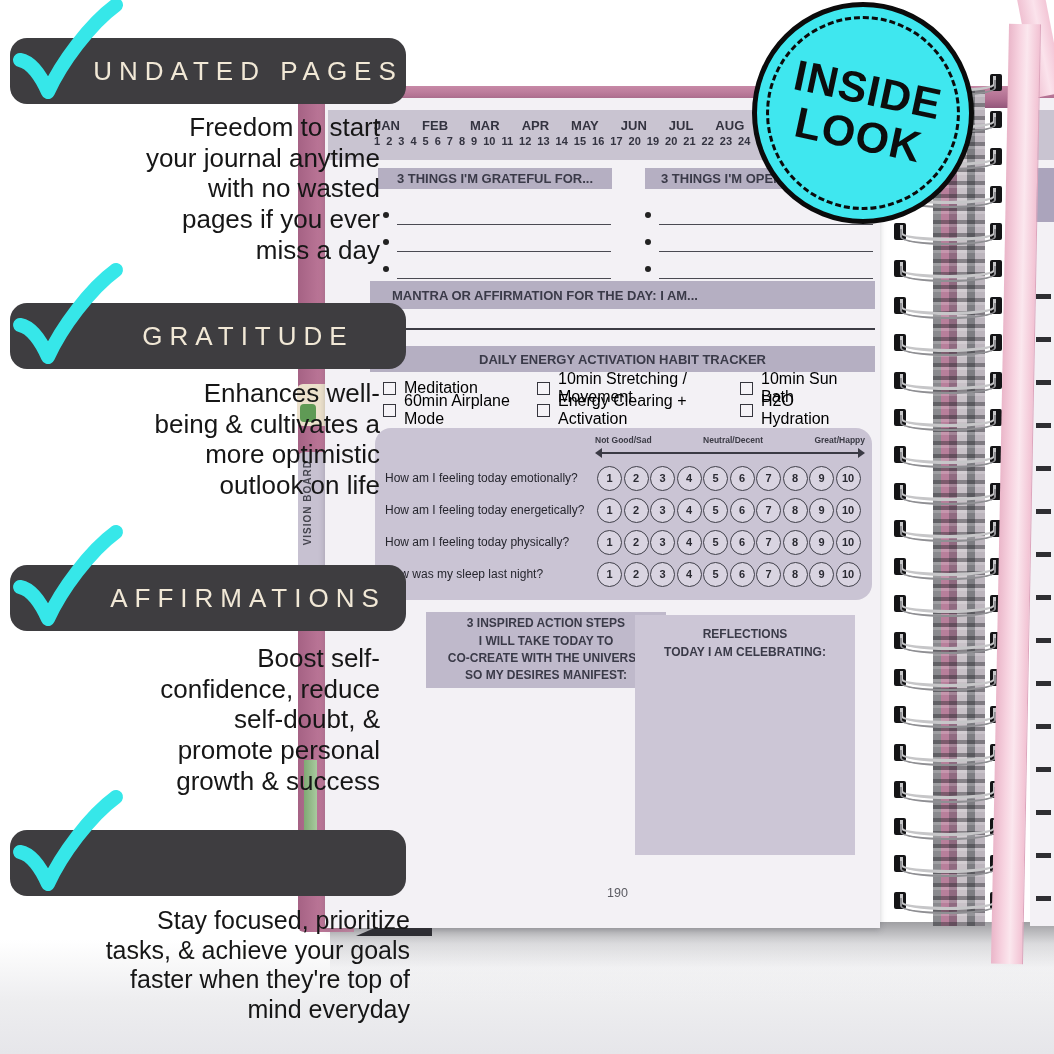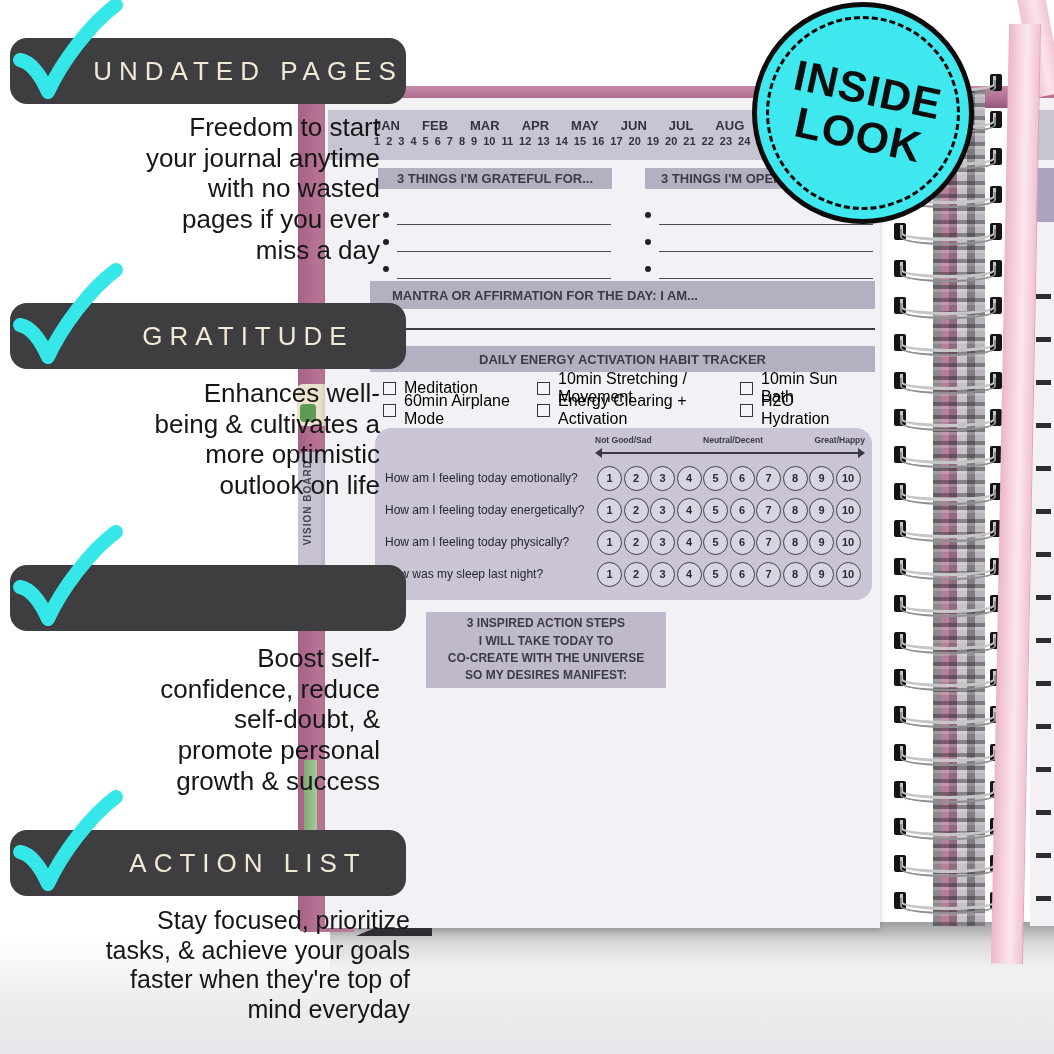--- a/index.html
+++ b/index.html
@@ -331,21 +331,26 @@
               </span>
             </div>
           </div>
       </div>
 
       <div class="action-hdr">3 INSPIRED ACTION STEPS
 I WILL TAKE TODAY TO
 CO-CREATE WITH THE UNIVERSE
 SO MY DESIRES MANIFEST:</div>
 
-
+      <div class="reflect-box">
+        <div>REFLECTIONS</div>
+        <div>TODAY I AM CELEBRATING:</div>
+      </div>
+
+      <div class="page-num">190</div>
     </div>
 
     <div class="spine"></div>
     <div class="coils" id="coils">
         <div class="coil" style="top: 0px;">
           <span class="cap capl"></span>
           <span class="cap capr"></span>
           <span class="arc a1"></span>
           <span class="arc a2"></span>
         </div>
@@ -518,34 +523,34 @@
 being &amp; cultivates a
 more optimistic
 outlook on life</div>
   </div>
 
   <div class="callout c3">
     <div class="bar">
       <svg class="check" viewBox="0 0 122 112">
         <path d="M16 60 C 27 62, 37 76, 44 92 C 57 63, 86 24, 112 5" fill="none" stroke="#36e7e9" stroke-width="14" stroke-linecap="round" stroke-linejoin="round"></path>
       </svg>
+      <span class="title">AFFIRMATIONS</span>
     </div>
     <div class="desc">Boost self-
 confidence, reduce
 self-doubt, &amp;
 promote personal
 growth &amp; success</div>
   </div>
 
   <div class="callout c4">
     <div class="bar">
       <svg class="check" viewBox="0 0 122 112">
         <path d="M16 60 C 27 62, 37 76, 44 92 C 57 63, 86 24, 112 5" fill="none" stroke="#36e7e9" stroke-width="14" stroke-linecap="round" stroke-linejoin="round"></path>
       </svg>
-      <span class="title">ACTION LIST</span>
     </div>
     <div class="desc">Stay focused, prioritize
 tasks, &amp; achieve your goals
 faster when they're top of
 mind everyday</div>
   </div>
 
   <div class="badge">
     <div class="badge-text">
       <span>INSIDE</span>

